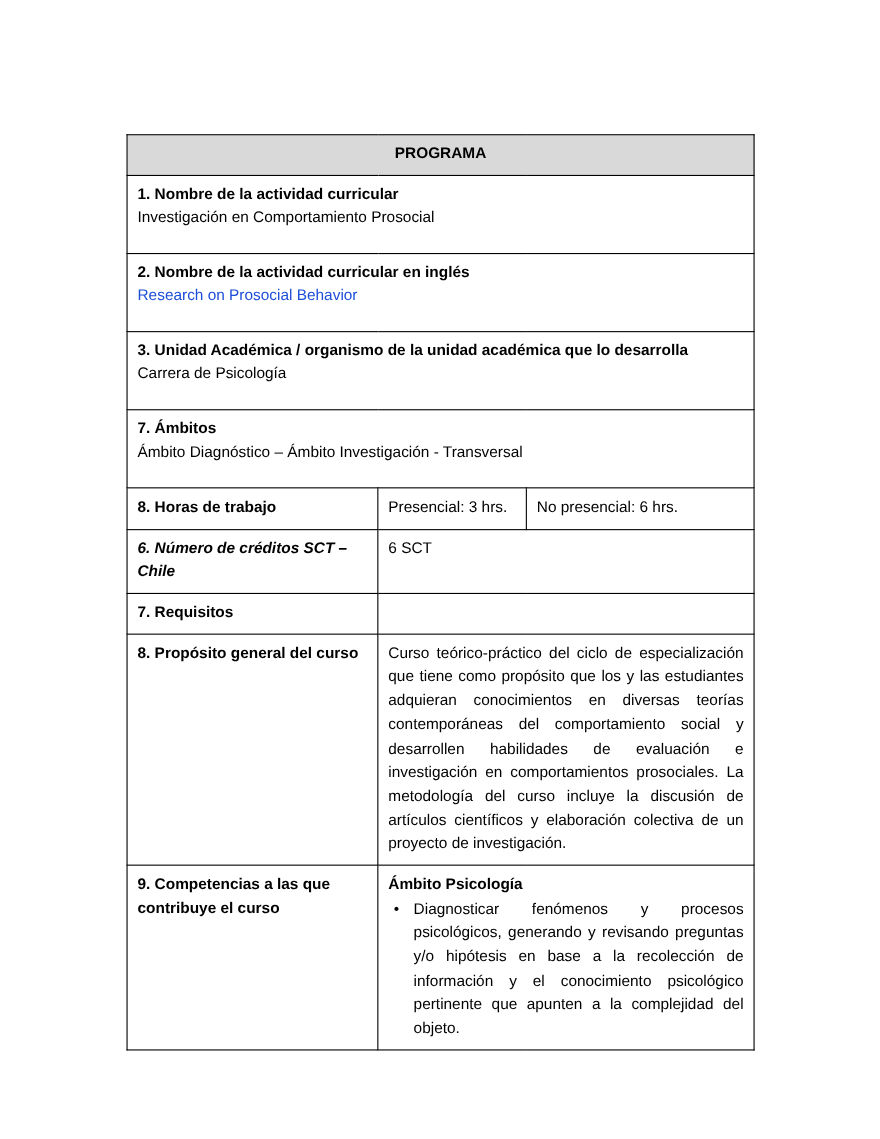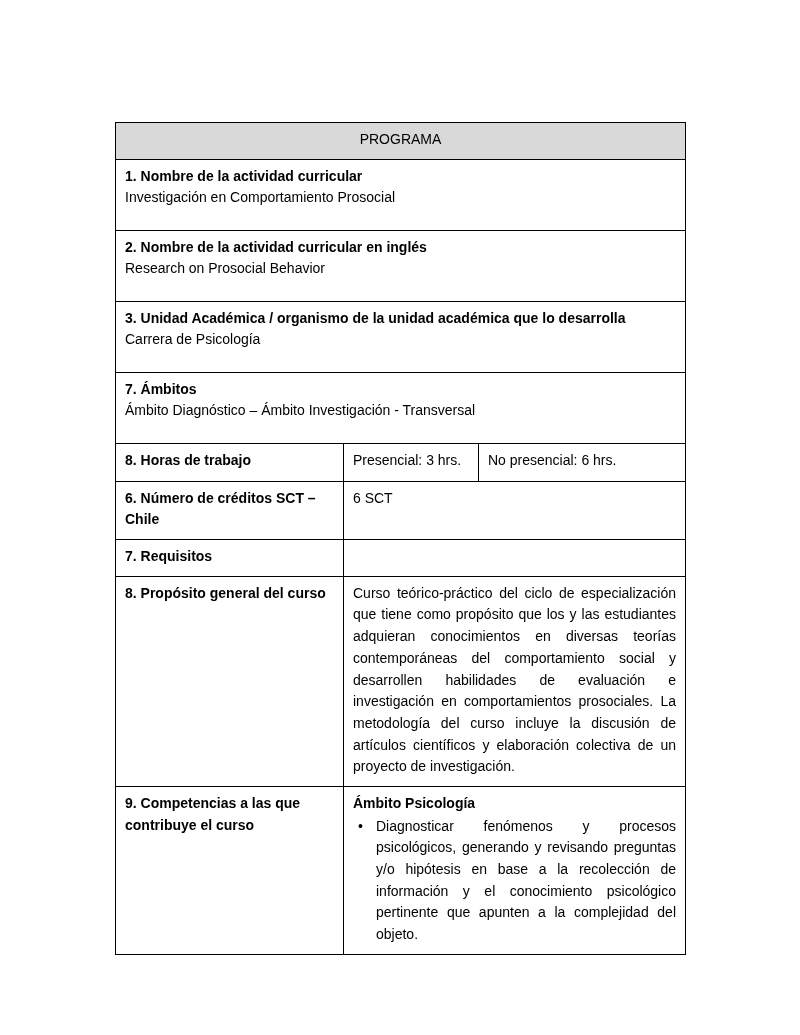--- a/index.html
+++ b/index.html
@@ -28,32 +28,32 @@
   table.program td {
     border: 1px solid #000000;
     vertical-align: top;
     padding: 6px 9px 8px 9px;
     font-size: 14px;
     line-height: 1.55;
   }
   td.header-cell {
     background: #d9d9d9;
     text-align: center;
-    font-weight: normal;
+    font-weight: bold;
     height: 36px;
     padding-top: 8px;
     font-size: 14.5px;
   }
   .label { font-weight: bold; }
   .value { }
-  .muted { color: #000000; }
+  .muted { color: #1d4ed8; }
   .justify { text-align: justify; }
   .h71 { height: 71px; }
   .h38 { height: 38px; }
-  .h57 { height: 57px; }
+  .h57 { height: 57px; font-style: italic; }
   .h36 { height: 36px; }
   .bullet {
     position: relative;
     padding-left: 23px;
     margin-top: 1px;
   }
   .bullet::before {
     content: "\2022";
     position: absolute;
     left: 5px;

